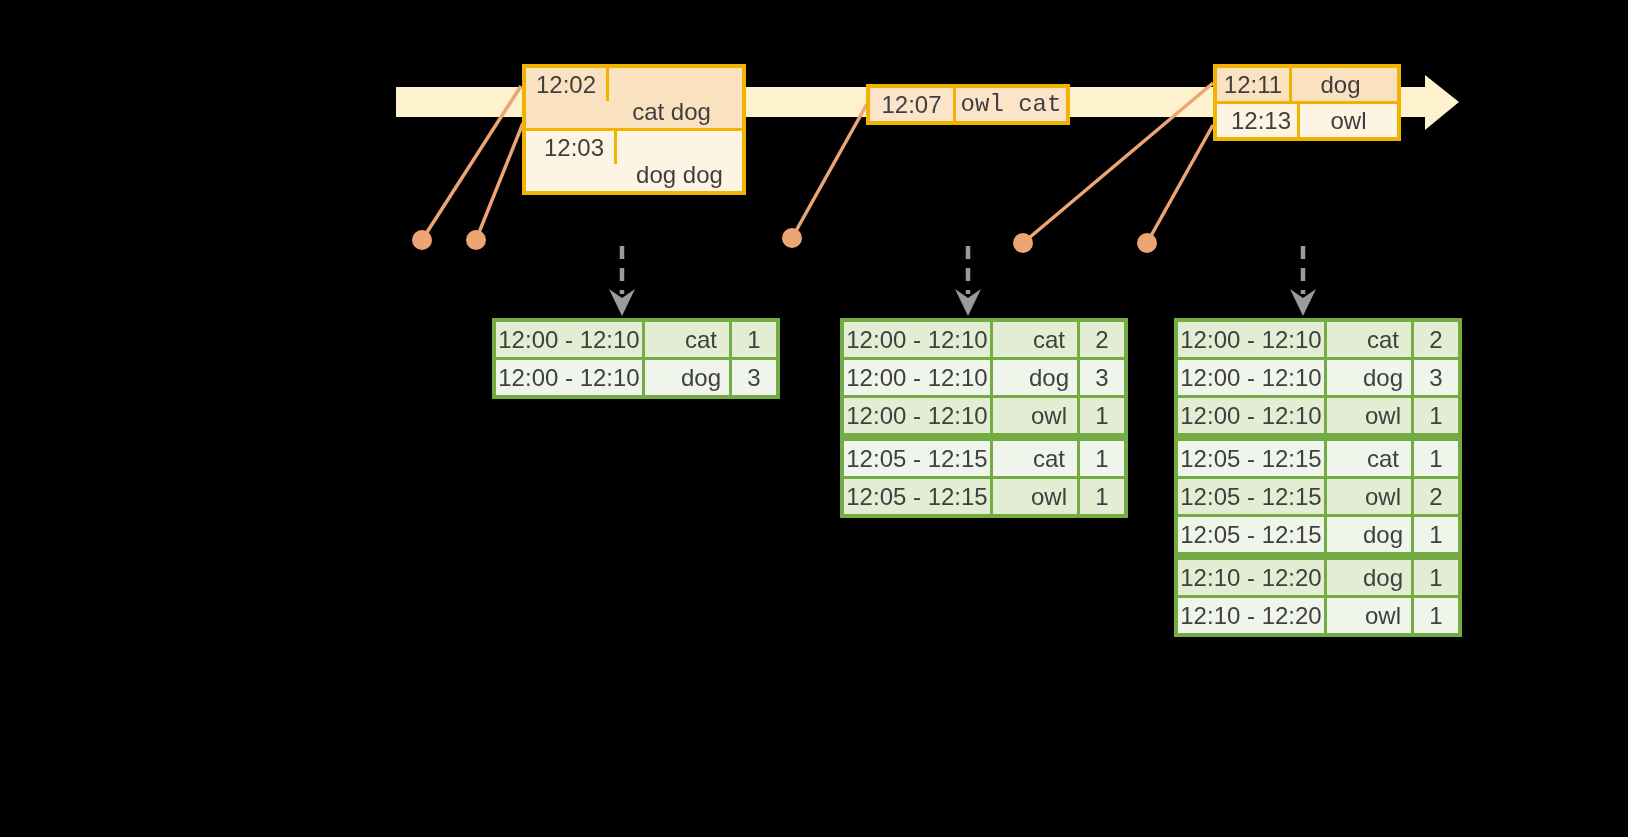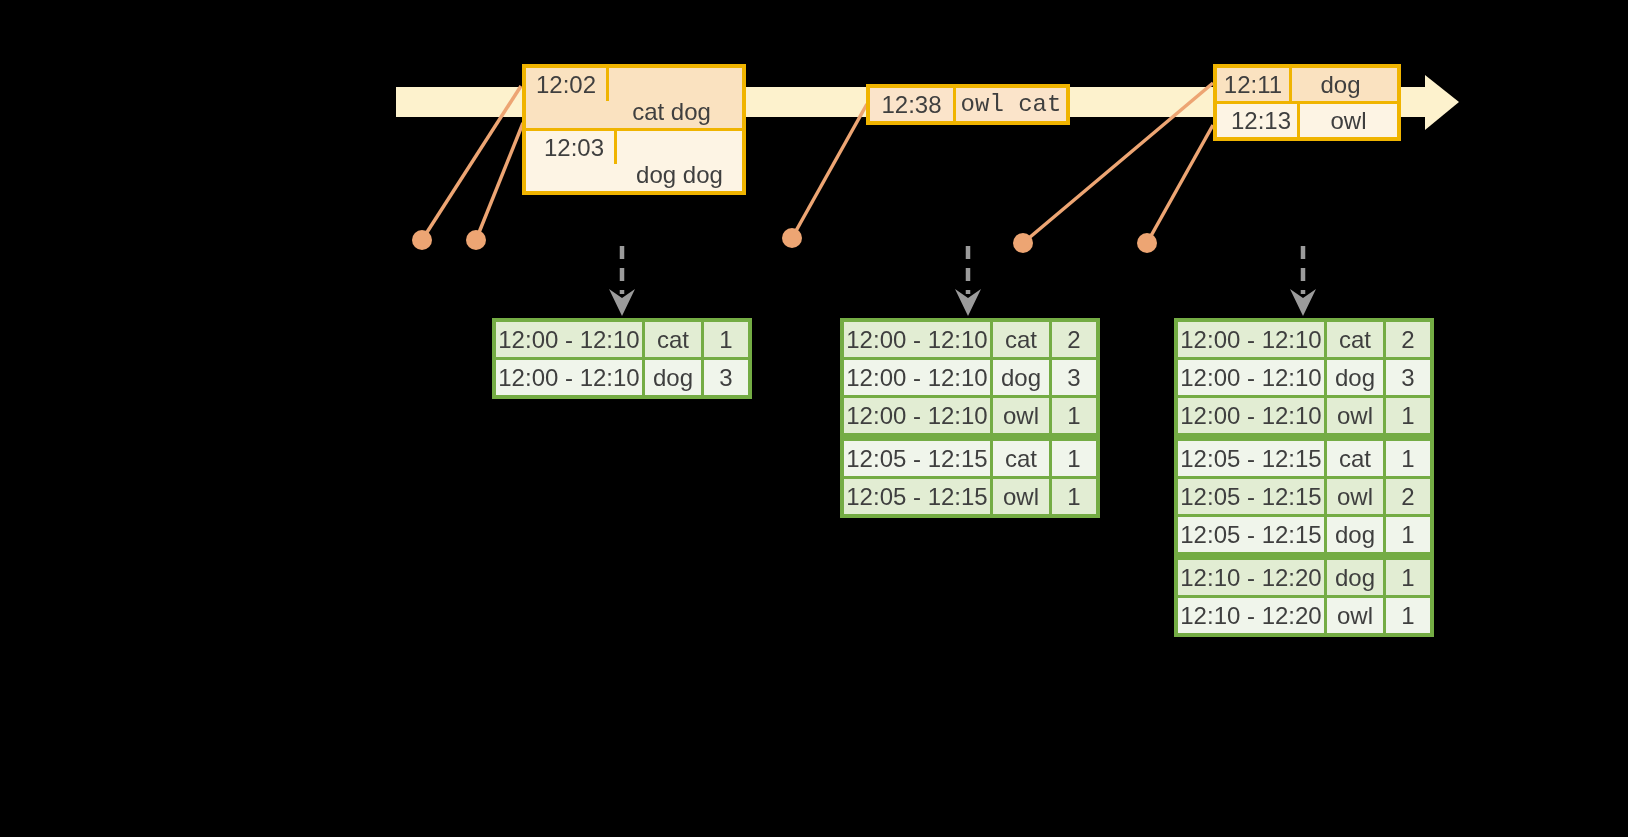--- a/index.html
+++ b/index.html
@@ -64,21 +64,21 @@
   .result-row{display:flex;}
   .result-row + .result-row{border-top:3px solid var(--green);}
   .result-row.group-start{border-top-width:8px;}
   .result-row .cell{
     height:35px;line-height:35px;
     text-align:center;
     font-size:24px;color:var(--text);
     overflow:hidden;white-space:nowrap;
   }
   .result-row .window-cell{width:146px;border-right:3px solid var(--green);}
-  .result-row .word-cell{width:56px;border-right:3px solid var(--green);}
+  .result-row .word-cell{width:56px;border-right:3px solid var(--green);margin-left:28px;}
   .result-row .count-cell{width:44px;}
   .res-dark{background:var(--res-dark);}
   .res-light{background:var(--res-light);}
 
   #result-table-1{left:492px;top:318px;}
   #result-table-2{left:840px;top:318px;}
   #result-table-3{left:1174px;top:318px;}
 </style>
 </head>
 <body>
@@ -112,21 +112,21 @@
       <div class="cell time-cell">12:02</div>
       <div class="cell words-cell">cat dog</div>
     </div>
     <div class="event-row shade-light">
       <div class="cell time-cell">12:03</div>
       <div class="cell words-cell">dog dog</div>
     </div>
   </div>
 <div id="event-table-2" class="diagram-table event-table">
     <div class="event-row shade-mid">
-      <div class="cell time-cell">12:38</div>
+      <div class="cell time-cell">12:07</div>
       <div class="cell words-cell">owl cat</div>
     </div>
   </div>
 <div id="event-table-3" class="diagram-table event-table">
     <div class="event-row shade-dark">
       <div class="cell time-cell">12:11</div>
       <div class="cell words-cell">dog</div>
     </div>
     <div class="event-row shade-light">
       <div class="cell time-cell">12:13</div>

